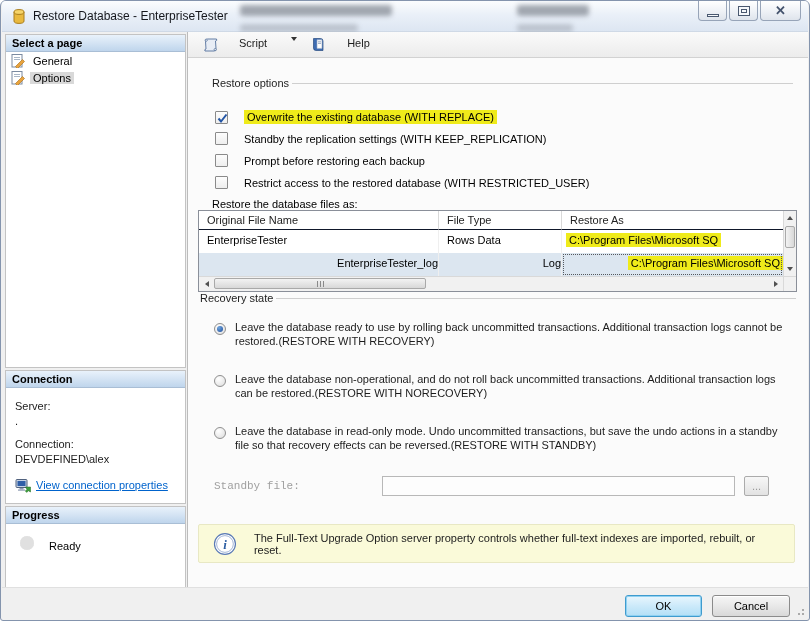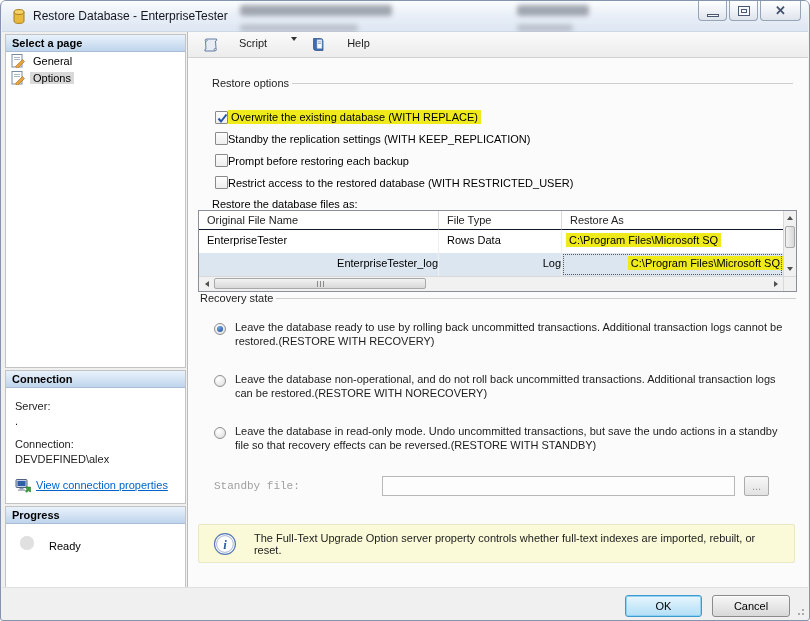--- a/index.html
+++ b/index.html
@@ -60,21 +60,21 @@
   .tool-btn { display:flex; gap:20px; font-size:11px; color:#1c1c1c;
               padding:2px 6px; border:1px solid transparent; border-radius:2px; cursor:default; }
   .caret-down { width:0; height:0; border-left:3.5px solid transparent;
                 border-right:3.5px solid transparent; border-top:4px solid #333; margin-left:4px; }
 
   .grp-row { position:absolute; display:flex; align-items:center; gap:3px; font-size:11px; color:#1e1e1e; }
   .grp-line { flex:1; height:1px; background:#cfcfcf; }
   .grp-restore  { left:24px; top:45px; right:15px; }
   .grp-recovery { left:12px; top:260px; right:12px; }
 
-  .cb-row { position:absolute; left:27px; display:flex; align-items:center; gap:0; font-size:11px; }
+  .cb-row { position:absolute; left:27px; display:flex; align-items:center; gap:16px; font-size:11px; }
   .cb { width:13px; height:13px; border:1px solid #8a8a8a; border-radius:1px;
         background:linear-gradient(#fdfdfd,#eeeeee); position:relative; flex:none; }
   .hl { background:#efeb1a; padding:1px 3px; }
 
   .files-label { position:absolute; left:24px; top:166px; font-size:11px; }
 
   
   .grid { position:absolute; left:10px; top:178px; display:grid;
           grid-template-columns:240px 123px 221px 13px; grid-template-rows:19px 23px 23px 15px;
           border:1px solid #8a8f99; background:#fff; font-size:11px; }

